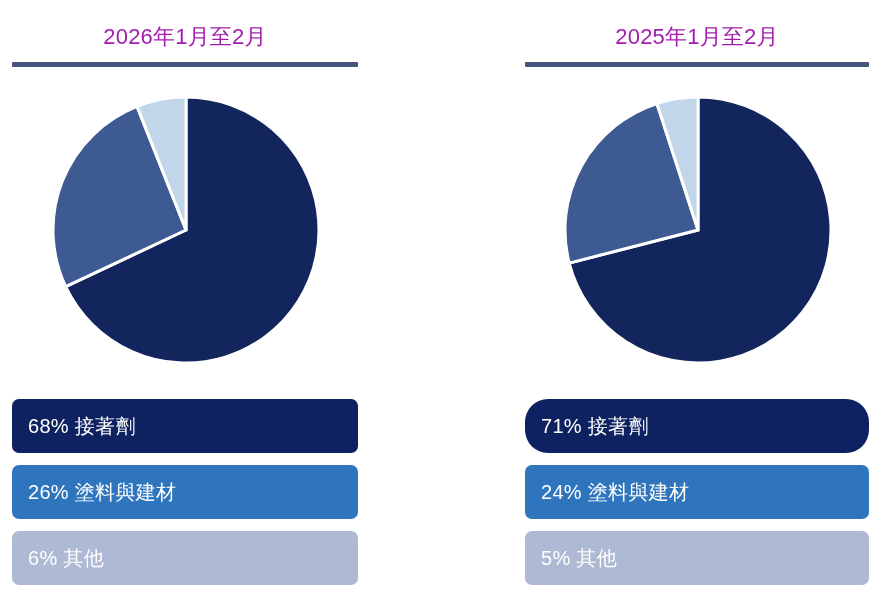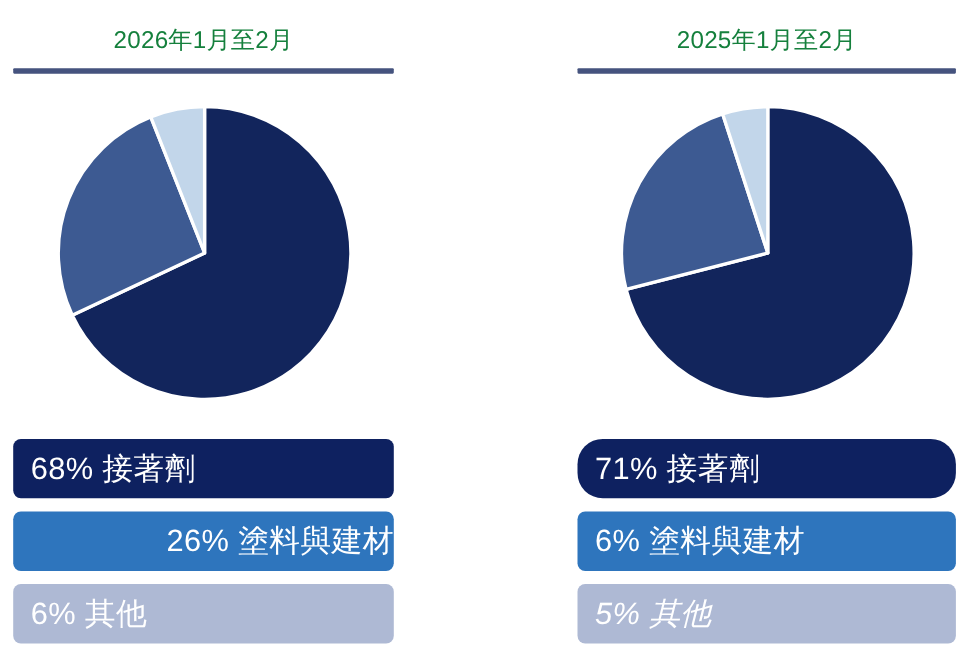--- a/index.html
+++ b/index.html
@@ -30,21 +30,21 @@
 
   
   .panel-title {
     position: absolute;
     top: 22px;
     left: 12px;
     width: 346px;
     text-align: center;
     font-size: 22px;
     line-height: 30px;
-    color: #15803d;
+    color: #a21caf;
     letter-spacing: 0.2px;
     white-space: nowrap;
   }
   .panel-right .panel-title {
     left: 84px;
     width: 344px;
   }
   .title-rule {
     position: absolute;
     top: 62px;
@@ -92,21 +92,21 @@
     height: 54px;
     border-radius: 7px;
     margin-bottom: 12px;
     display: flex;
     align-items: center;
     padding-left: 16px;
     box-sizing: border-box;
   }
   .legend-item:last-child { margin-bottom: 0; }
   .legend-label {
-    font-size: 28px;
+    font-size: 20px;
     color: #ffffff;
     line-height: 1;
     white-space: nowrap;
     letter-spacing: 0.3px;
   }
 </style>
 </head>
 <body>
 
 <div class="board">
@@ -120,21 +120,21 @@
           <path d="M 135 135 L 135.00 2.00 A 133 133 0 1 1 14.66 191.63 Z" fill="#12255c" stroke="#ffffff" stroke-width="3" stroke-linejoin="round"></path>
           <path d="M 135 135 L 14.66 191.63 A 133 133 0 0 1 86.04 11.34 Z" fill="#3d5a92" stroke="#ffffff" stroke-width="3" stroke-linejoin="round"></path>
           <path d="M 135 135 L 86.04 11.34 A 133 133 0 0 1 135.00 2.00 Z" fill="#c2d6ea" stroke="#ffffff" stroke-width="3" stroke-linejoin="round"></path>
         </svg>
     </div>
 
     <div class="legend">
       <div class="legend-item" style="background: rgb(14, 33, 96);">
         <span class="legend-label">68% 接著劑</span>
       </div>
-      <div class="legend-item" style="background: rgb(46, 117, 189); justify-content: flex-end;">
+      <div class="legend-item" style="background: rgb(46, 117, 189);">
         <span class="legend-label">26% 塗料與建材</span>
       </div>
       <div class="legend-item" style="background: rgb(174, 185, 212); padding-left: 16px;">
         <span class="legend-label">6% 其他</span>
       </div>
     </div>
   </div>
 
   <div class="panel panel-right">
     <div class="panel-title">2025年1月至2月</div>
@@ -146,21 +146,21 @@
           <path d="M 135 135 L 6.18 168.08 A 133 133 0 0 1 93.90 8.51 Z" fill="#3d5a92" stroke="#ffffff" stroke-width="3" stroke-linejoin="round"></path>
           <path d="M 135 135 L 93.90 8.51 A 133 133 0 0 1 135.00 2.00 Z" fill="#c2d6ea" stroke="#ffffff" stroke-width="3" stroke-linejoin="round"></path>
         </svg>
     </div>
 
     <div class="legend">
       <div class="legend-item" style="background: rgb(14, 33, 96); border-radius: 23px;">
         <span class="legend-label">71% 接著劑</span>
       </div>
       <div class="legend-item" style="background: rgb(46, 117, 189);">
-        <span class="legend-label">6% 塗料與建材</span>
+        <span class="legend-label">24% 塗料與建材</span>
       </div>
-      <div class="legend-item" style="background: rgb(174, 185, 212); font-style: italic;">
+      <div class="legend-item" style="background: rgb(174, 185, 212);">
         <span class="legend-label">5% 其他</span>
       </div>
     </div>
   </div>
 
 </div>
 
 </body></html>

